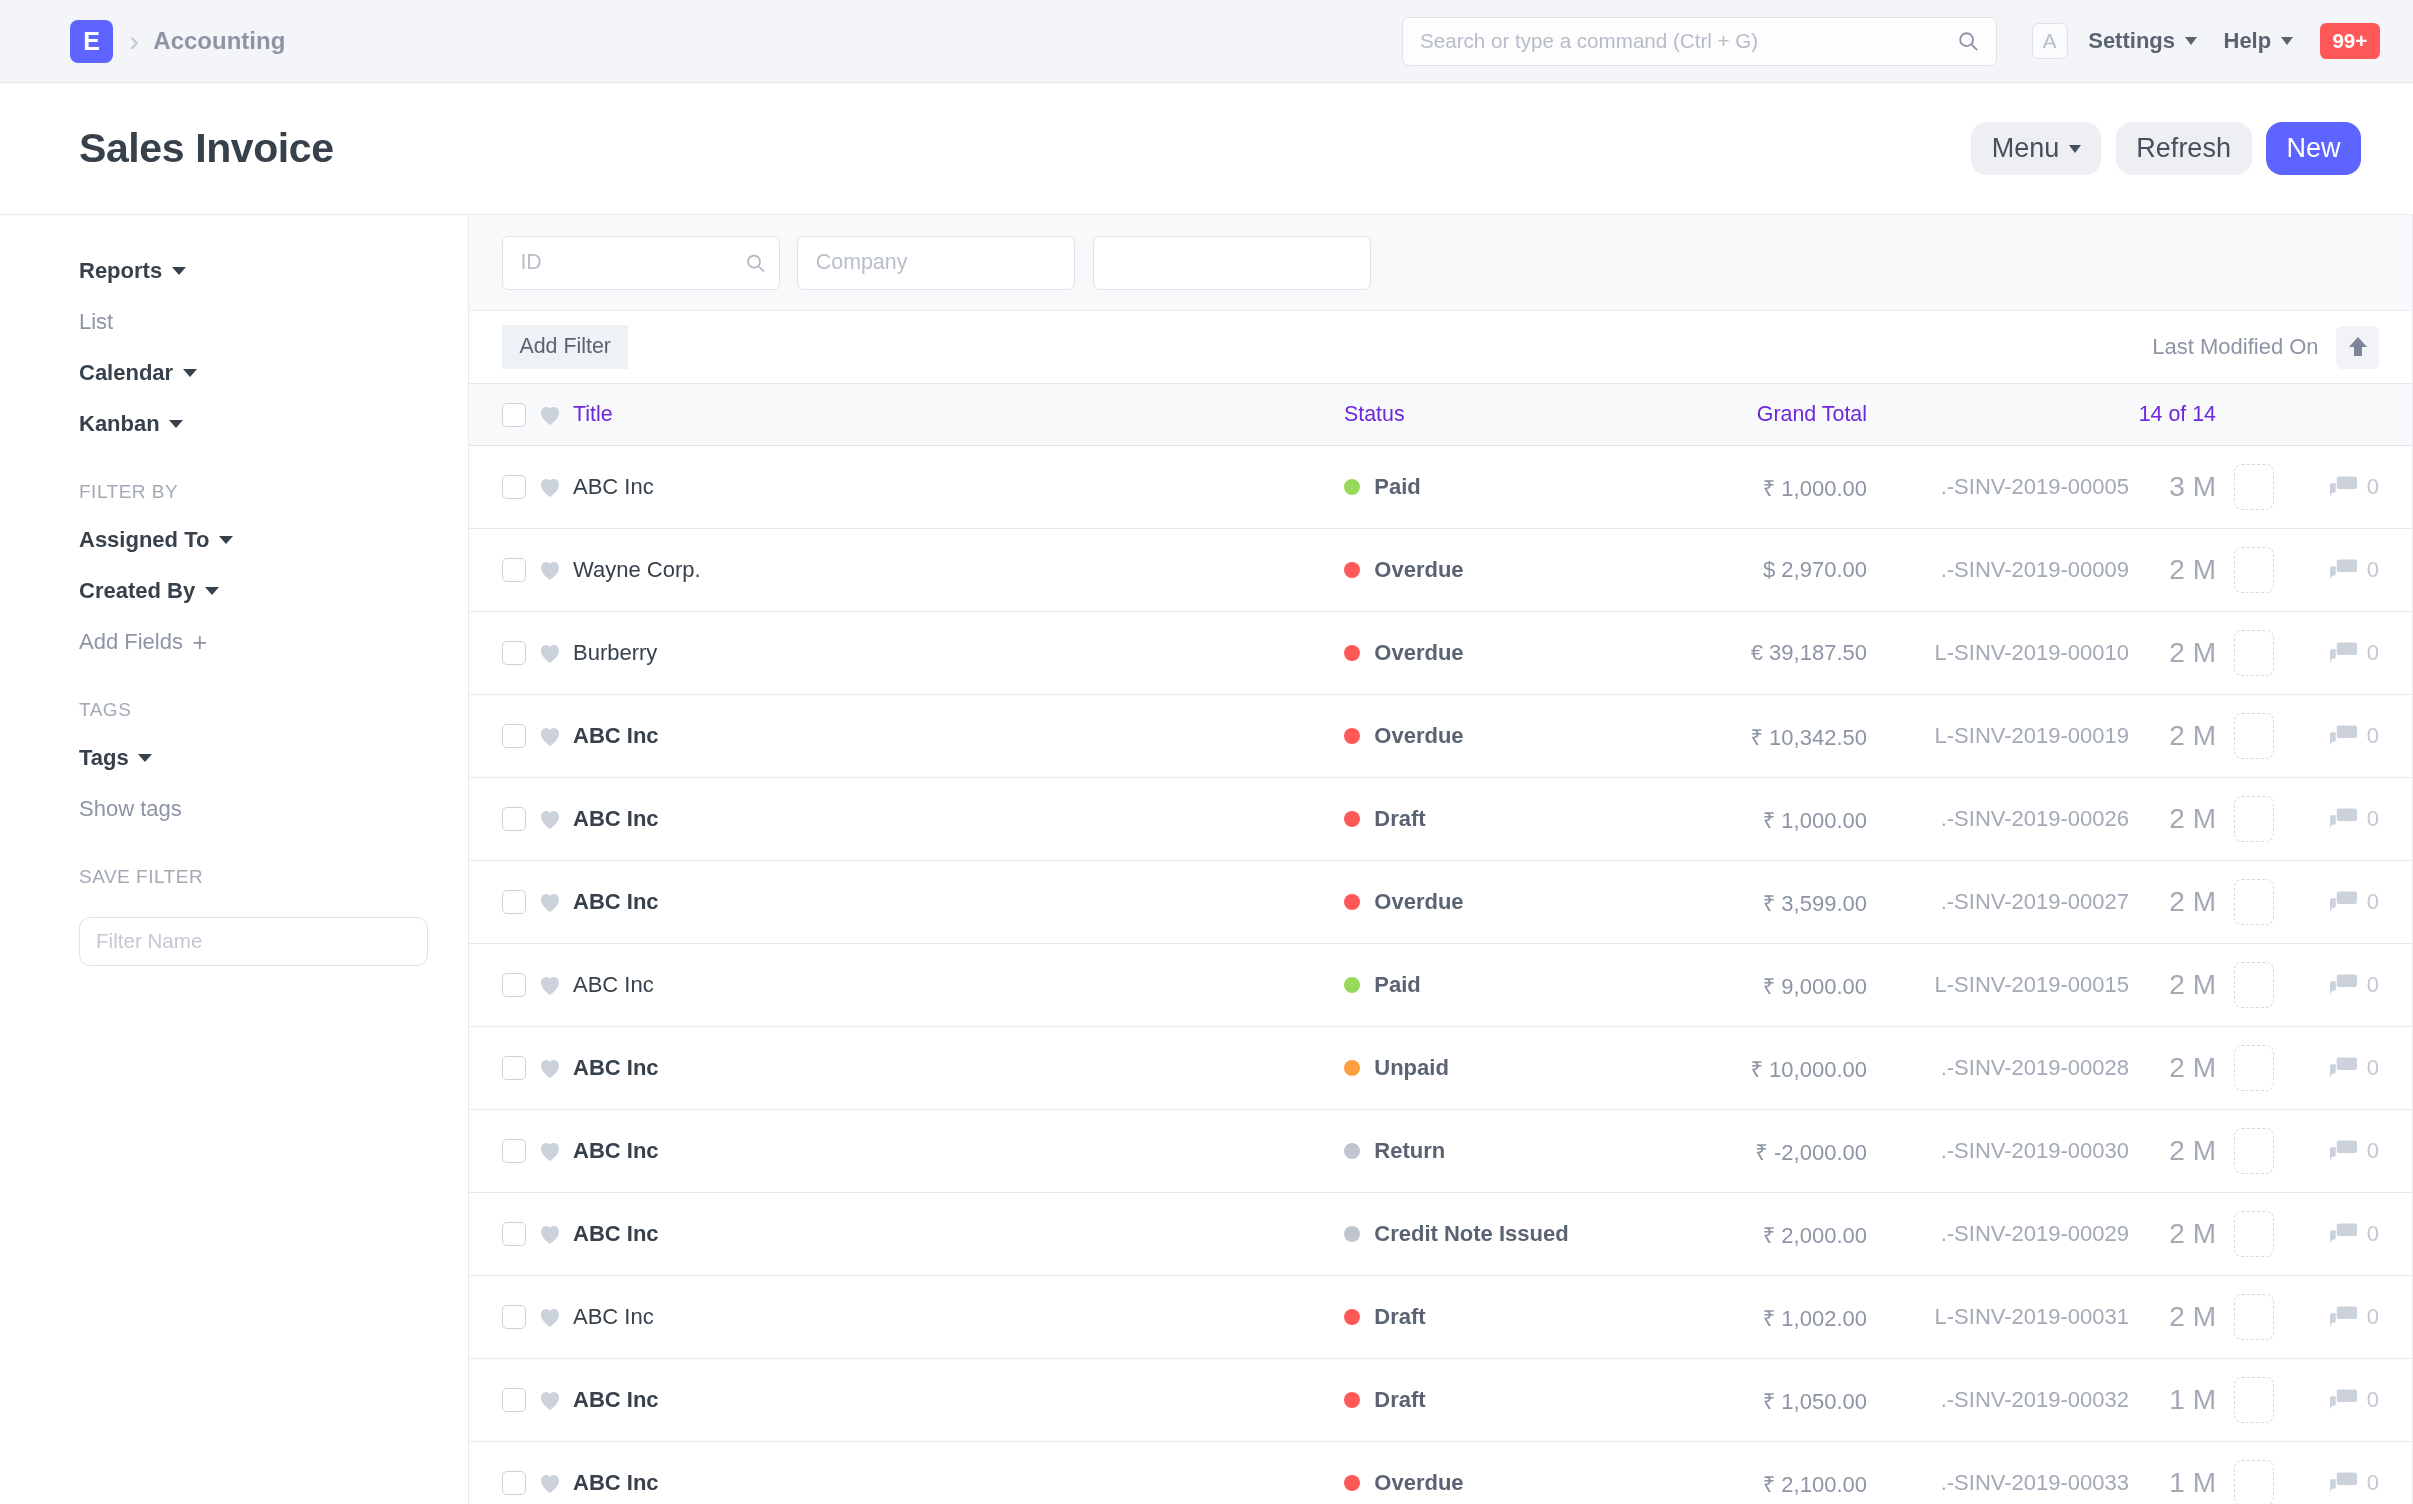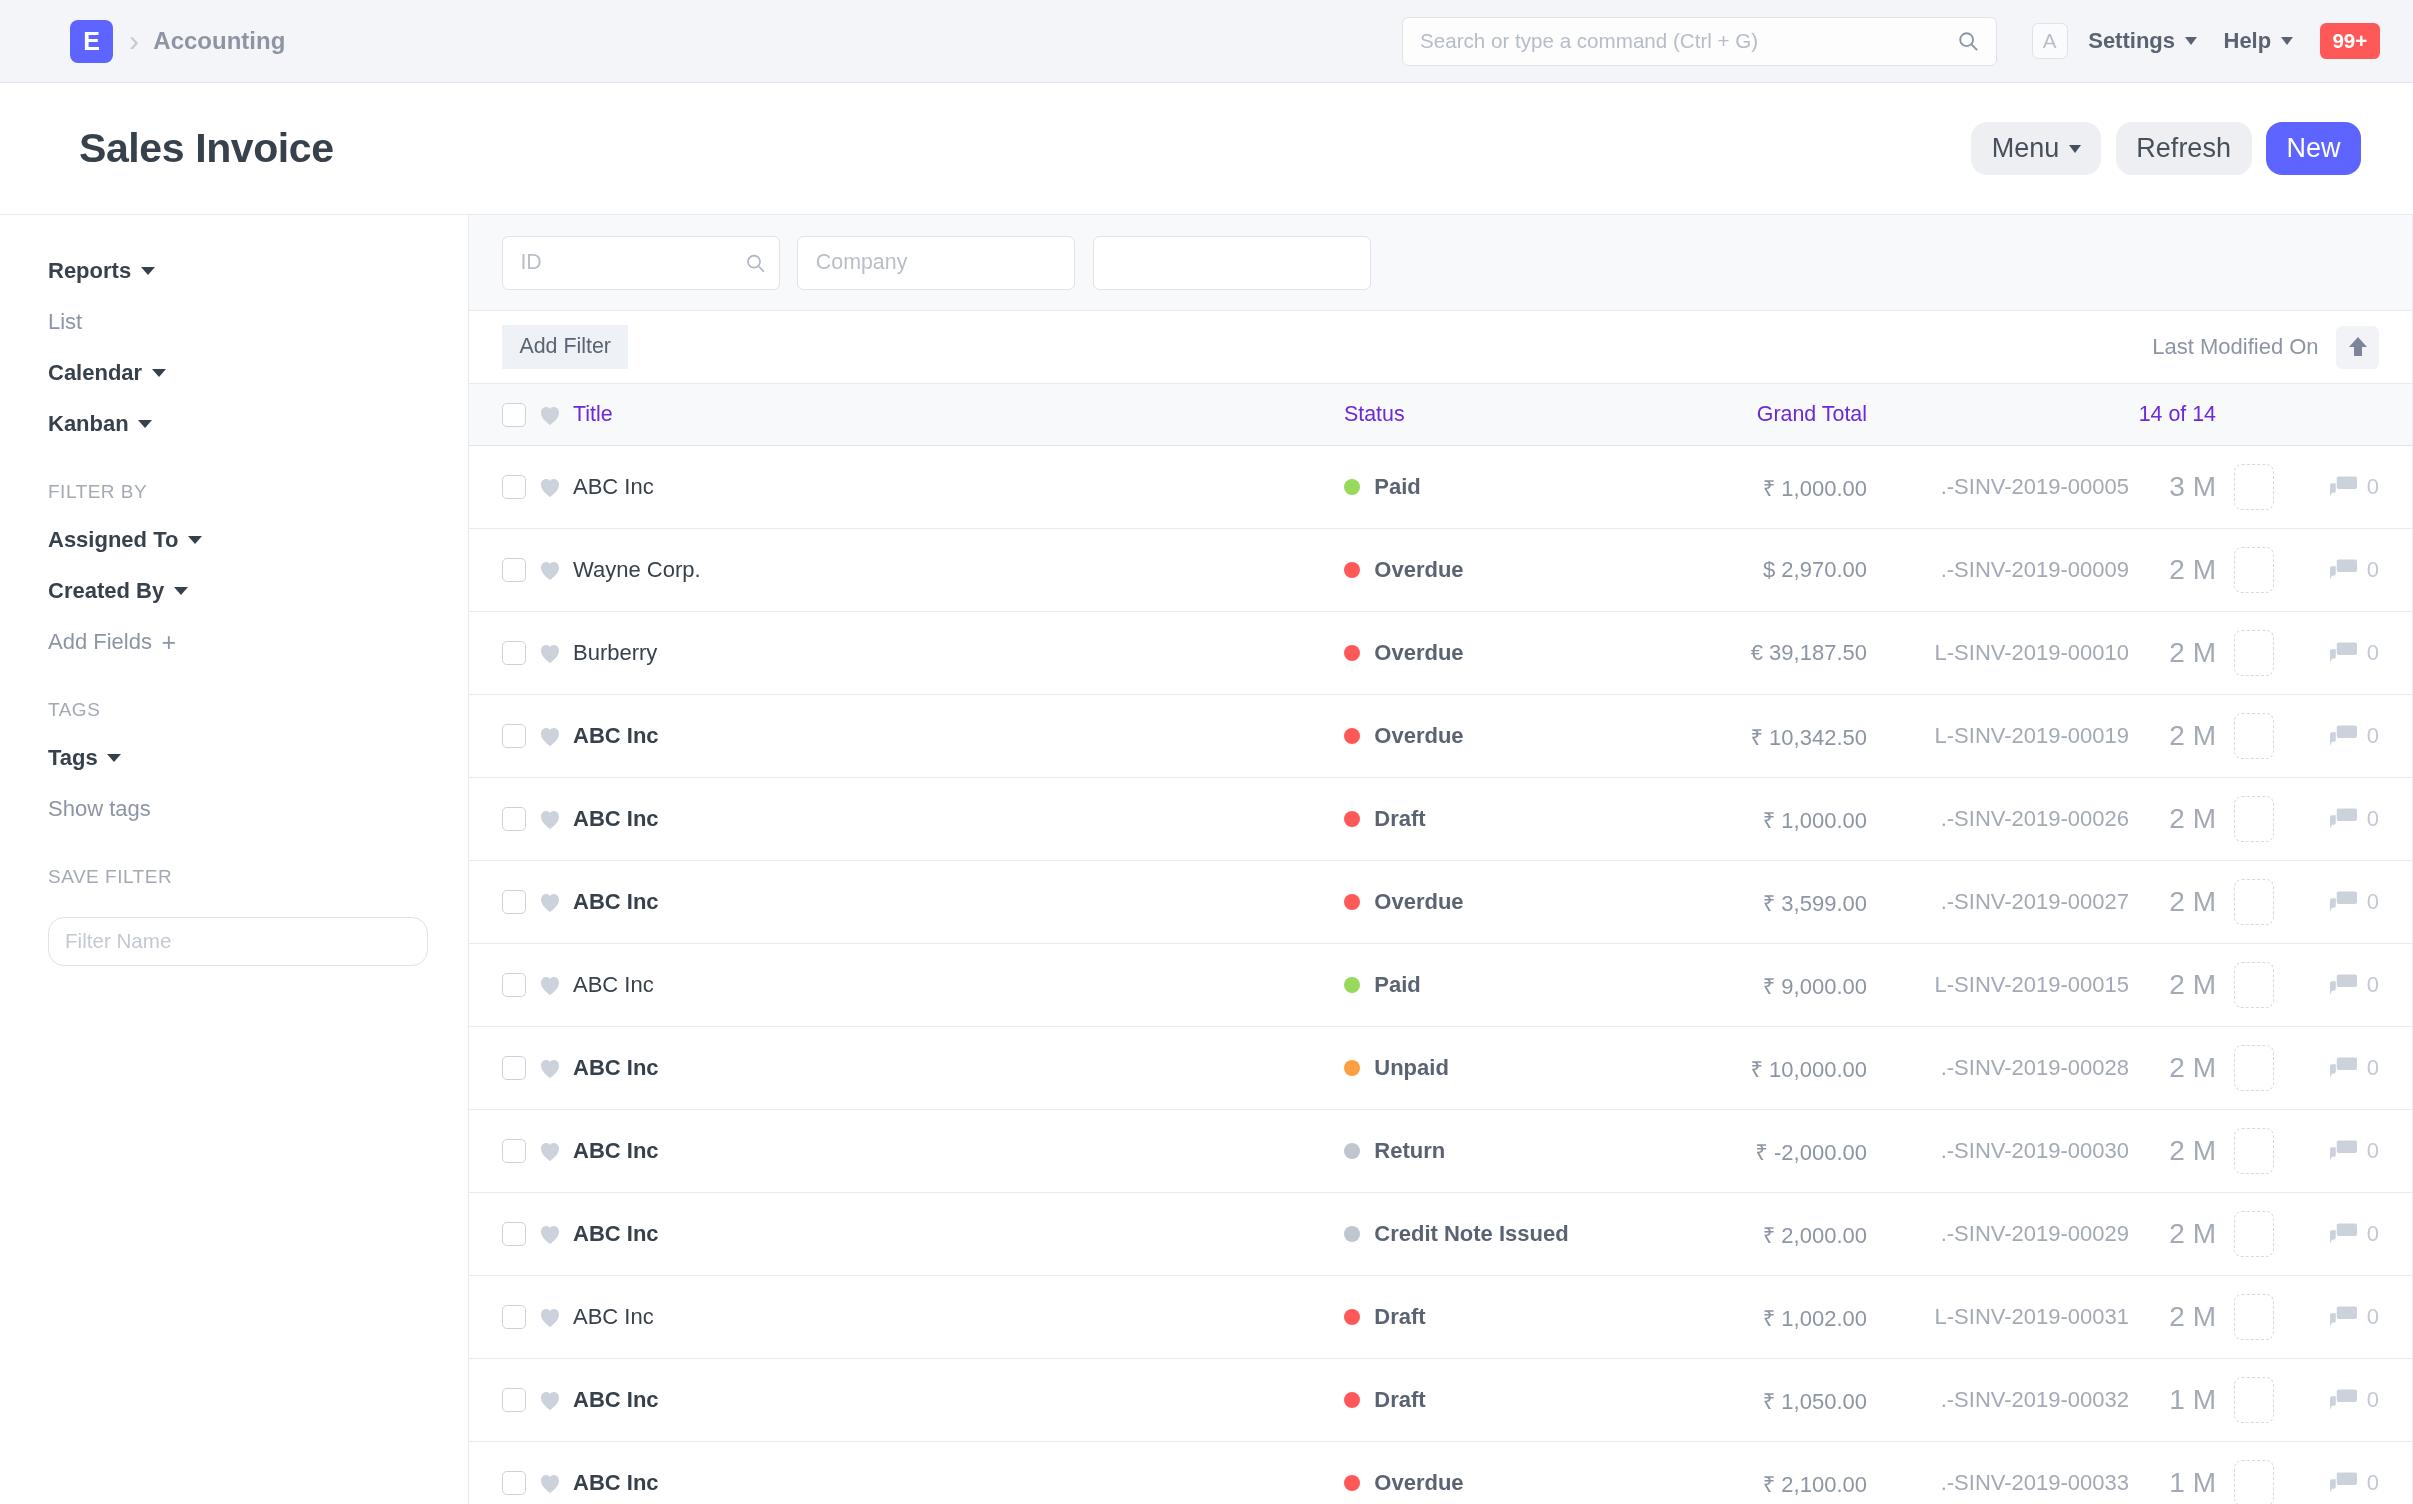--- a/index.html
+++ b/index.html
@@ -142,21 +142,21 @@
   .btn-default { background: #edeff2; color: #46505d; }
   .btn-primary { background: #5e64ff; color: #fff; }
 
   
   .body-wrap { display: flex; height: calc(1505px - 83px - 132px); }
 
   
   .sidebar {
     width: 468px;
     flex: none;
-    padding: 43px 40px 0 48px;
+    padding: 43px 40px 0 79px;
     background: #fff;
   }
   .side-item {
     font-size: 22px;
     color: #36414c;
     font-weight: bold;
     margin-bottom: 25px;
     display: flex;
     align-items: center;
     white-space: nowrap;
@@ -173,21 +173,21 @@
   .plus-icon {
     font-size: 25px;
     margin-left: 9.5px;
     line-height: 1;
     color: #8d95a5;
   }
   .filter-name-input {
     width: 100%;
     height: 49px;
     border: 0.8px solid #dfe2e9;
-    border-radius: 16px;
+    border-radius: 11px;
     padding: 0 16px;
     font-size: 20.6px;
     font-family: "Liberation Sans", sans-serif;
     color: #4c5561;
     outline: none;
     background: #fff;
     margin-top: 4.8px;
   }
   .filter-name-input::placeholder { color: #c3c8d2; }
 

